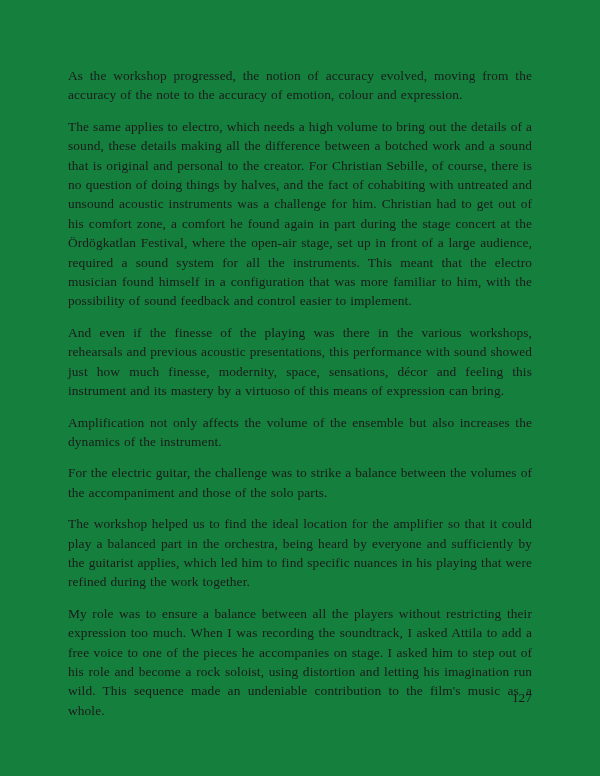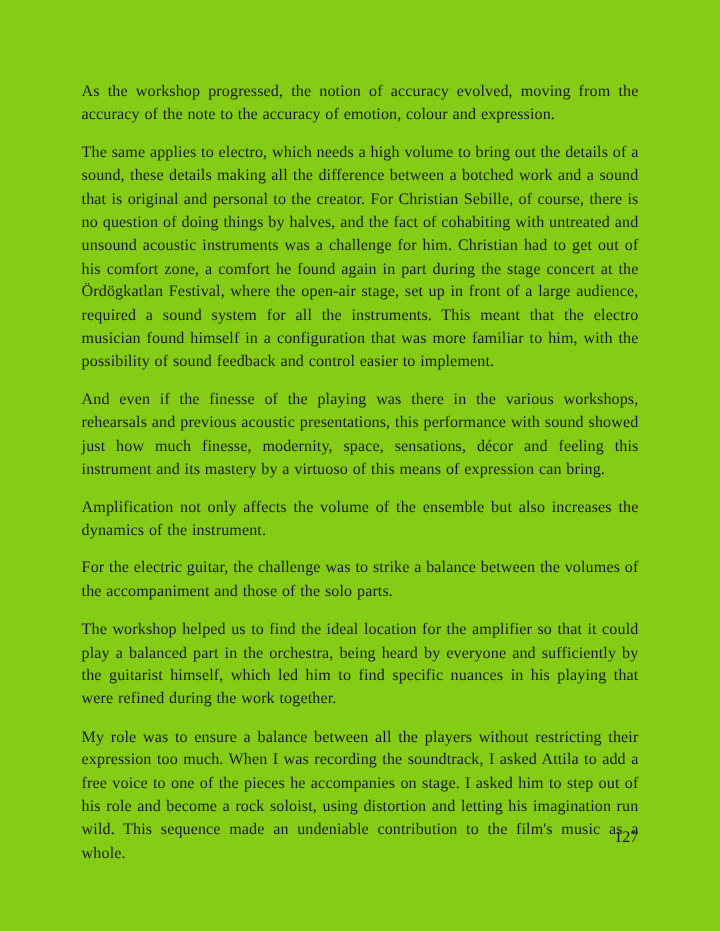--- a/index.html
+++ b/index.html
@@ -4,21 +4,21 @@
 <style>
   html, body {
     margin: 0;
     padding: 0;
     background: #ffffff;
   }
   .page {
     position: relative;
     width: 600px;
     height: 776px;
-    background: #84cc16;
+    background: #15803d;
     overflow: hidden;
     font-family: "Liberation Serif", "DejaVu Serif", serif;
     color: #1a1a1a;
   }
   .content {
     position: absolute;
     top: 66px;
     left: 68px;
     width: 464px;
   }
@@ -44,17 +44,17 @@
 </head>
 <body>
 
 <div class="page">
   <div class="content">
     <p>As the workshop progressed, the notion of accuracy evolved, moving from the accuracy of the note to the accuracy of emotion, colour and expression.</p>
     <p>The same applies to electro, which needs a high volume to bring out the details of a sound, these details making all the difference between a botched work and a sound that is original and personal to the creator. For Christian Sebille, of course, there is no question of doing things by halves, and the fact of cohabiting with untreated and unsound acoustic instruments was a challenge for him. Christian had to get out of his comfort zone, a comfort he found again in part during the stage concert at the Ördögkatlan Festival, where the open-air stage, set up in front of a large audience, required a sound system for all the instruments. This meant that the electro musician found himself in a configuration that was more familiar to him, with the possibility of sound feedback and control easier to implement.</p>
     <p>And even if the finesse of the playing was there in the various workshops, rehearsals and previous acoustic presentations, this performance with sound showed just how much finesse, modernity, space, sensations, décor and feeling this instrument and its mastery by a virtuoso of this means of expression can bring.</p>
     <p>Amplification not only affects the volume of the ensemble but also increases the dynamics of the instrument.</p>
     <p>For the electric guitar, the challenge was to strike a balance between the volumes of the accompaniment and those of the solo parts.</p>
-    <p>The workshop helped us to find the ideal location for the amplifier so that it could play a balanced part in the orchestra, being heard by everyone and sufficiently by the guitarist himself, which led him to find specific nuances in his playing that were refined during the work together.</p>
+    <p>The workshop helped us to find the ideal location for the amplifier so that it could play a balanced part in the orchestra, being heard by everyone and sufficiently by the guitarist applies, which led him to find specific nuances in his playing that were refined during the work together.</p>
     <p>My role was to ensure a balance between all the players without restricting their expression too much. When I was recording the soundtrack, I asked Attila to add a free voice to one of the pieces he accompanies on stage. I asked him to step out of his role and become a rock soloist, using distortion and letting his imagination run wild. This sequence made an undeniable contribution to the film's music as a whole.</p>
   </div>
   <div class="page-number">127</div>
 </div>
 
 </body></html>

